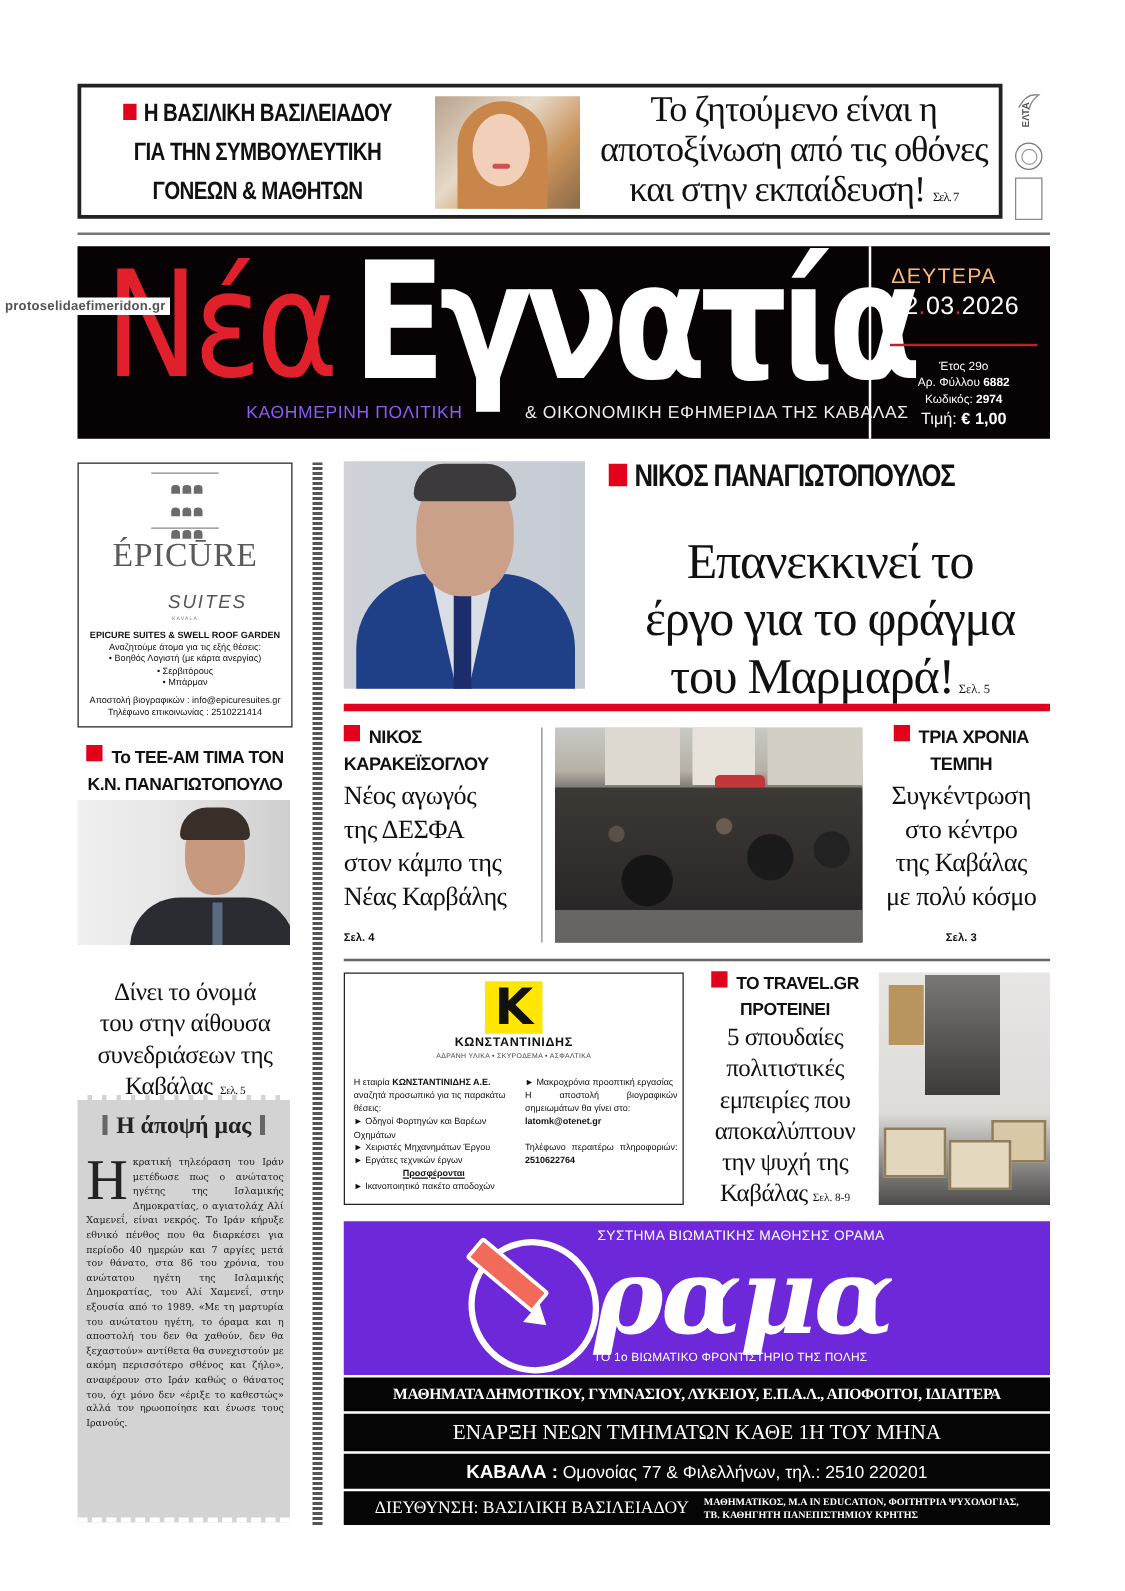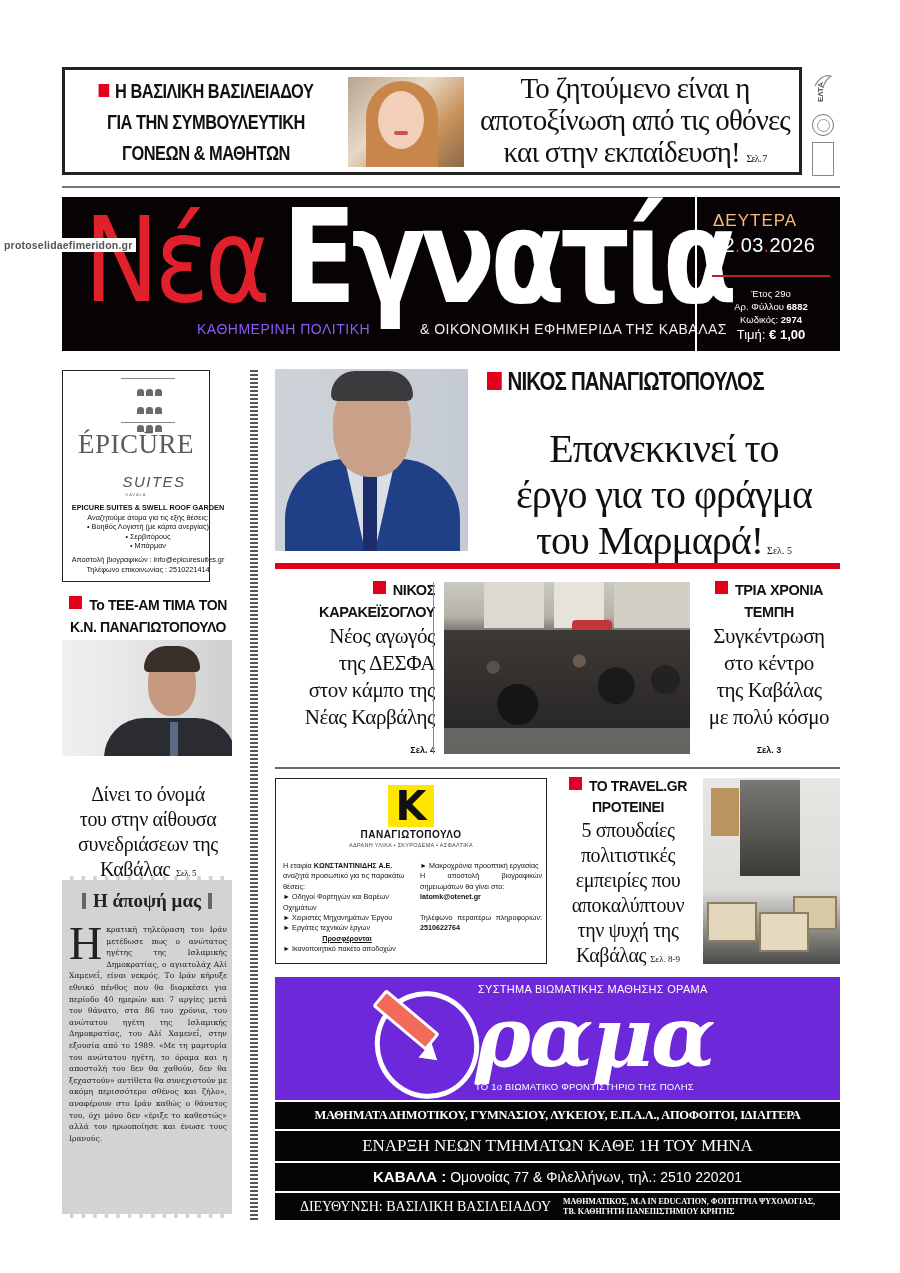--- a/index.html
+++ b/index.html
@@ -40,21 +40,21 @@
   #mh-date { left: 650px; top: 37px; color: #fff; font-size: 20px; letter-spacing: 0.3px; }
   #mh-date .dot { color: #e0202a; }
   #mh-redline { left: 650px; top: 78px; width: 118px; height: 2px; background: #b8232a; }
   #mh-meta { left: 650px; top: 90px; width: 118px; text-align: center; color: #fff; font-size: 9.5px; line-height: 13px; }
   #mh-meta b { font-weight: bold; }
   #mh-price { font-size: 13px; line-height: 18px; }
 
   #watermark { left: 0; top: 238px; background: #fff; padding: 1px 4px; font-size: 10.5px; font-weight: bold; color: #555; letter-spacing: 0.2px; }
 
   
-  #epicure { left: 62px; top: 370px; width: 148px; height: 212px; border: 1.5px solid #222; text-align: center; }
+  #epicure { left: 62px; top: 370px; width: 172px; height: 212px; border: 1.5px solid #222; text-align: center; }
   #ep-logo-line { left: 58px; top: 7px; width: 54px; height: 1px; background: #888; }
   #ep-windows { left: 71px; top: 13px; width: 30px; height: 36px; }
   #ep-windows span { display: inline-block; width: 7px; height: 7px; background: #6b6b6b; border-radius: 3px 3px 0 0; margin: 2px 1px; }
   #ep-logo-line2 { left: 58px; top: 51px; width: 54px; height: 1px; background: #888; }
   #ep-name { left: 0; top: 58px; width: 100%; font-family: "Liberation Serif", serif; font-size: 27px; color: #5b5b5b; letter-spacing: 0.5px; }
   #ep-suites { left: 18px; top: 102px; width: 100%; font-size: 15px; color: #555; letter-spacing: 1.5px; font-style: italic; }
   #ep-kavala { left: 0; top: 121px; width: 100%; font-size: 4px; color: #777; letter-spacing: 1px; }
   #ep-text { left: 2px; top: 132px; width: 166px; font-size: 7.3px; line-height: 9.6px; color: #111; }
   #ep-text .h { font-weight: bold; }
 
@@ -85,21 +85,21 @@
   #main-photo .tie { position:absolute; left: 88px; top: 106px; width: 14px; height: 80px; background: #1b2d6b; }
   #main-photo .head { position:absolute; left: 58px; top: 8px; width: 78px; height: 100px; border-radius: 45%; background: #caa089; }
   #main-photo .hair { position:absolute; left: 56px; top: 2px; width: 82px; height: 30px; border-radius: 40px 40px 10px 10px; background: #3c3a3c; }
   #main-kicker { left: 487px; top: 367px; font-weight: bold; font-size: 25px; letter-spacing: -1px; transform: scaleX(0.82); transform-origin: left; white-space: nowrap; }
   #main-kicker .red-sq { width: 18px; height: 18px; vertical-align: 0; }
   #main-head { left: 484px; top: 402px; width: 360px; text-align: center; font-family: "Liberation Serif", serif; font-size: 40px; line-height: 46px; letter-spacing: -1px; margin-top: 24px; }
   #main-head .pg { font-size: 10px; letter-spacing: 0; margin-left: 4px; }
   #main-rule { left: 275px; top: 563px; width: 565px; height: 6px; background: #e2001a; }
 
   
-  #kar { left: 275px; top: 579px; width: 160px; text-align: right; }
+  #kar { left: 275px; top: 579px; width: 160px; text-align: left; }
   #kar .kick { font-weight: bold; font-size: 14.5px; line-height: 22px; letter-spacing: -0.4px; }
   #kar .head { font-family: "Liberation Serif", serif; font-size: 21px; line-height: 27px; letter-spacing: -0.4px; }
   #kar .pg { font-size: 9px; font-weight: bold; margin-top: 14px; }
   #row2-divider { left: 433px; top: 582px; width: 1px; height: 172px; background: #888; }
   #crowd-photo { left: 444px; top: 582px; width: 246px; height: 172px; background: linear-gradient(180deg,#c8c9c4 0%,#b7b1a6 20%,#4c4a4a 35%,#2d2b2d 60%,#3a3836 100%); overflow: hidden; }
   #crowd-photo .bldg { position:absolute; top: 0; height: 46px; background: #ddd9d0; }
   #crowd-photo .awn { position:absolute; left: 128px; top: 38px; width: 40px; height: 10px; background: #c2383a; border-radius: 4px 4px 0 0; }
   #crowd-photo .ppl { position:absolute; left: 0; top: 48px; width: 246px; height: 124px;
     background: radial-gradient(circle at 20% 30%, #5a4f4a 0 6px, transparent 7px),
                 radial-gradient(circle at 55% 25%, #6a5c52 0 6px, transparent 7px),
@@ -286,21 +286,21 @@
   <div class="head">Συγκέντρωση</div>
   <div class="head">στο κέντρο</div>
   <div class="head">της Καβάλας</div>
   <div class="head">με πολύ κόσμο</div>
   <div class="pg">Σελ. 3</div>
 </div>
 <div id="row2-rule" class="abs"></div>
 
 <div id="konst" class="abs">
   <div id="k-logo" class="abs">K</div>
-  <div id="k-name" class="abs">ΠΑΝΑΓΙΩΤΟΠΟΥΛΟ</div>
+  <div id="k-name" class="abs">ΚΩΝΣΤΑΝΤΙΝΙΔΗΣ</div>
   <div id="k-sub" class="abs">ΑΔΡΑΝΗ ΥΛΙΚΑ • ΣΚΥΡΟΔΕΜΑ • ΑΣΦΑΛΤΙΚΑ</div>
   <div id="k-col1" class="abs">
     <div><span>Η εταιρία </span><b>ΚΩΝΣΤΑΝΤΙΝΙΔΗΣ Α.Ε.</b><span> αναζητά προσωπικό για τις παρακάτω θέσεις:</span></div>
     <div>► Οδηγοί Φορτηγών και Βαρέων Οχημάτων</div>
     <div>► Χειριστές Μηχανημάτων Έργου</div>
     <div>► Εργάτες τεχνικών έργων</div>
     <div class="k-offer">Προσφέρονται</div>
     <div>► Ικανοποιητικό πακέτο αποδοχών</div>
   </div>
   <div id="k-col2" class="abs">

